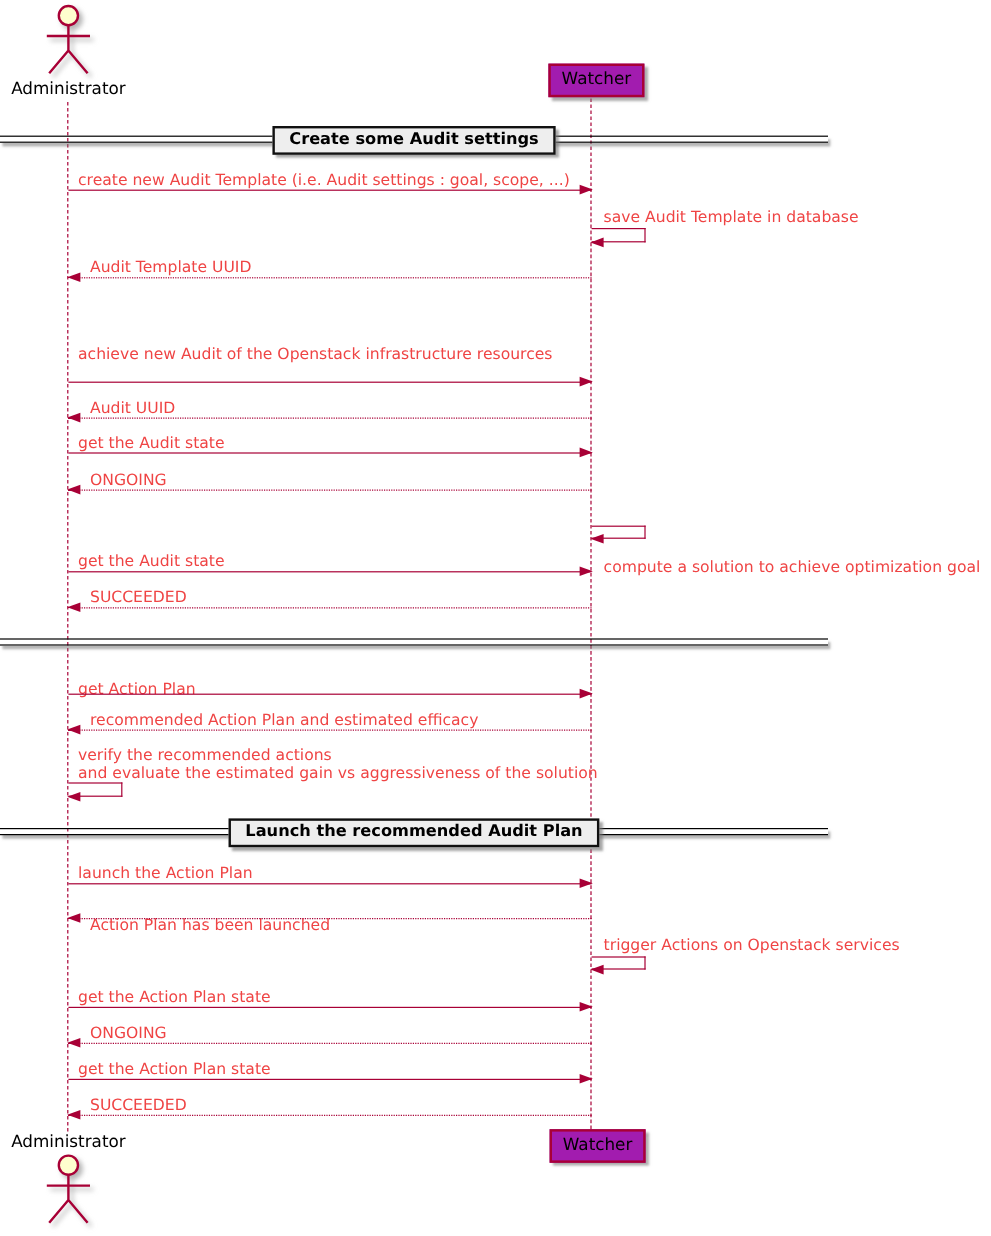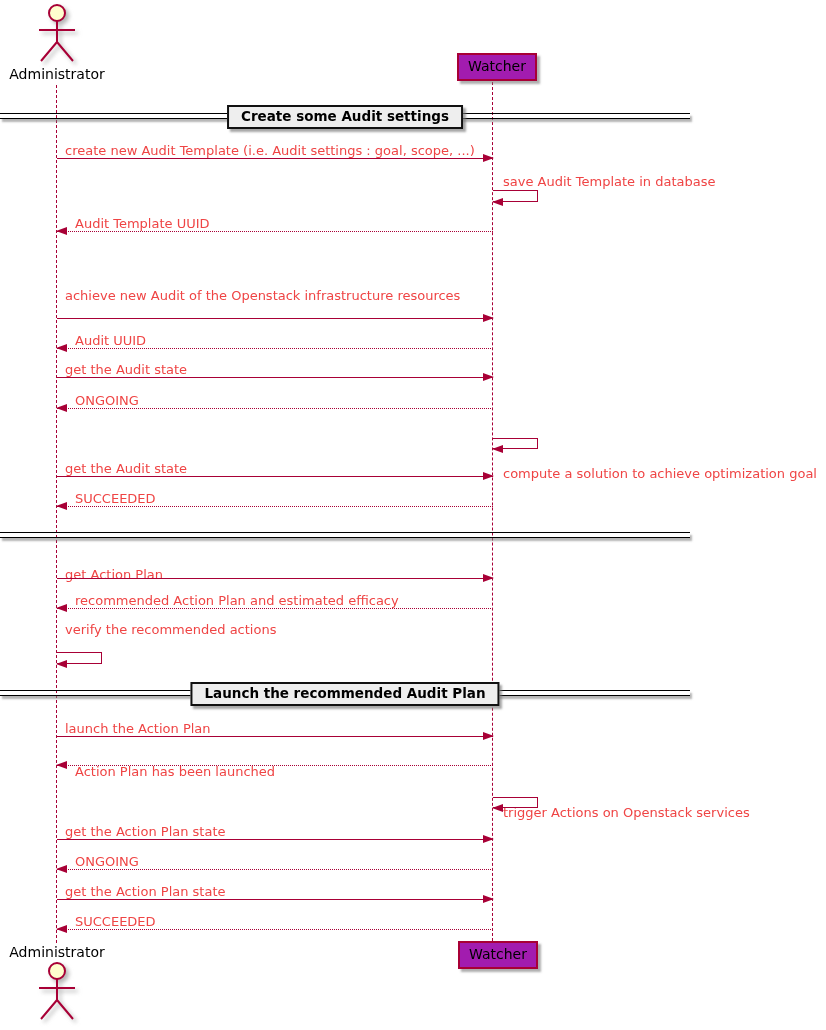--- a/index.html
+++ b/index.html
@@ -116,40 +116,41 @@
   <div class="arrow solid" style="top:578px;">
       <i class="head-r"></i>
     </div>
 
   <span class="mlabel" style="left:75px;top:593px;">recommended Action Plan and estimated efficacy</span>
   <div class="arrow ret" style="top:608px;">
       <i class="head-l"></i>
     </div>
 
   <span class="mlabel" style="left:65px;top:622px;">verify the recommended actions</span>
+  <span class="mlabel" style="left:65px;top:637px;">and evaluate the estimated gain vs aggressiveness of the solution</span>
   <div class="loop" style="left:57px;top:652px;height:10px;">
       <i class="head-l"></i>
     </div>
 
   <div class="divider" style="top:682px;">
     <div class="rule"></div>
     <div class="dlabel">Launch the recommended Audit Plan</div>
   </div>
 
   <span class="mlabel" style="left:65px;top:721px;">launch the Action Plan</span>
   <div class="arrow solid" style="top:736px;">
       <i class="head-r"></i>
     </div>
 
   <span class="mlabel" style="left:75px;top:764px;">Action Plan has been launched</span>
   <div class="arrow ret" style="top:765px;">
       <i class="head-l"></i>
     </div>
 
-  <span class="mlabel" style="left:503px;top:781px;margin-top:24px;">trigger Actions on Openstack services</span>
+  <span class="mlabel" style="left:503px;top:781px;">trigger Actions on Openstack services</span>
   <div class="loop" style="left:493px;top:797px;">
       <i class="head-l"></i>
     </div>
 
   <span class="mlabel" style="left:65px;top:824px;">get the Action Plan state</span>
   <div class="arrow solid" style="top:839px;">
       <i class="head-r"></i>
     </div>
 
   <span class="mlabel" style="left:75px;top:854px;">ONGOING</span>

